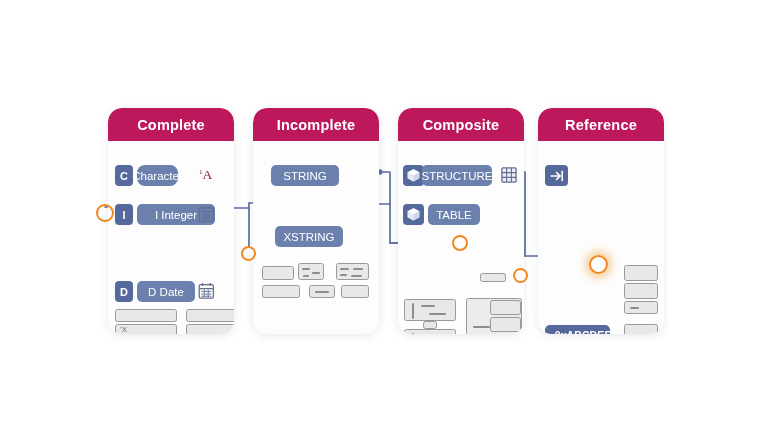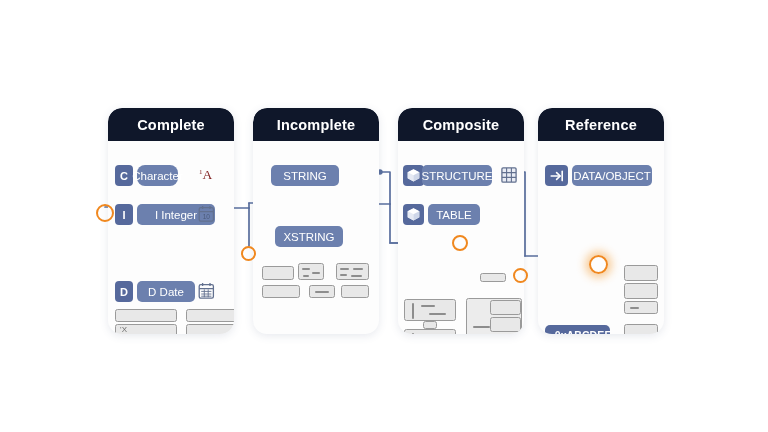--- a/index.html
+++ b/index.html
@@ -15,21 +15,21 @@
   
   .card{
     position:absolute;
     background:#fdfdfd;
     border-radius:14px;
     box-shadow:0 2px 9px rgba(70,85,125,0.13);
     overflow:hidden;
   }
   .card-header{
     position:absolute;left:0;top:0;width:100%;height:33px;
-    background:#0f172a;
+    background:#be185d;
     border-radius:14px 14px 0 0;
     display:flex;align-items:center;justify-content:center;
   }
   .card-header span{
     color:#ffffff;font-size:14.5px;font-weight:bold;letter-spacing:.2px;
   }
   .card-body{position:absolute;left:0;top:33px;width:100%;bottom:0;}
 
   
   .pill{
@@ -285,21 +285,20 @@
     </div>
     <div class="card-body">
 
       <div class="pill icon" style="left:7px;top:24px;width:23px;height:21px;">
         <svg width="16" height="14" viewBox="0 0 16 14">
           <path d="M2.2 7 L10.6 7" stroke="#ffffff" stroke-width="1.6" fill="none" stroke-linecap="round"></path>
           <path d="M7.6 3.6 L11.2 7 L7.6 10.4" stroke="#ffffff" stroke-width="1.6" fill="none" stroke-linecap="round" stroke-linejoin="round"></path>
           <path d="M13.2 2.4 L13.2 11.6" stroke="#ffffff" stroke-width="1.6" stroke-linecap="round"></path>
         </svg>
       </div>
-      <div class="pill" style="left:34px;top:24px;width:80px;height:21px;">DATA/OBJECT</div>
 
       <div class="pill addr" style="left:7px;top:184px;width:65px;height:20px;">→0xABCDEF</div>
 
       <div class="gbox" style="left:86px;top:124px;width:34px;height:16px;"></div>
       <div class="gbox" style="left:86px;top:142px;width:34px;height:16px;"></div>
       <div class="gbox" style="left:86px;top:160px;width:34px;height:13px;">
         <div class="mark" style="left:5px;top:5px;width:9px;"></div>
       </div>
       <div class="gbox" style="left:86px;top:183px;width:34px;height:16px;"></div>
 

